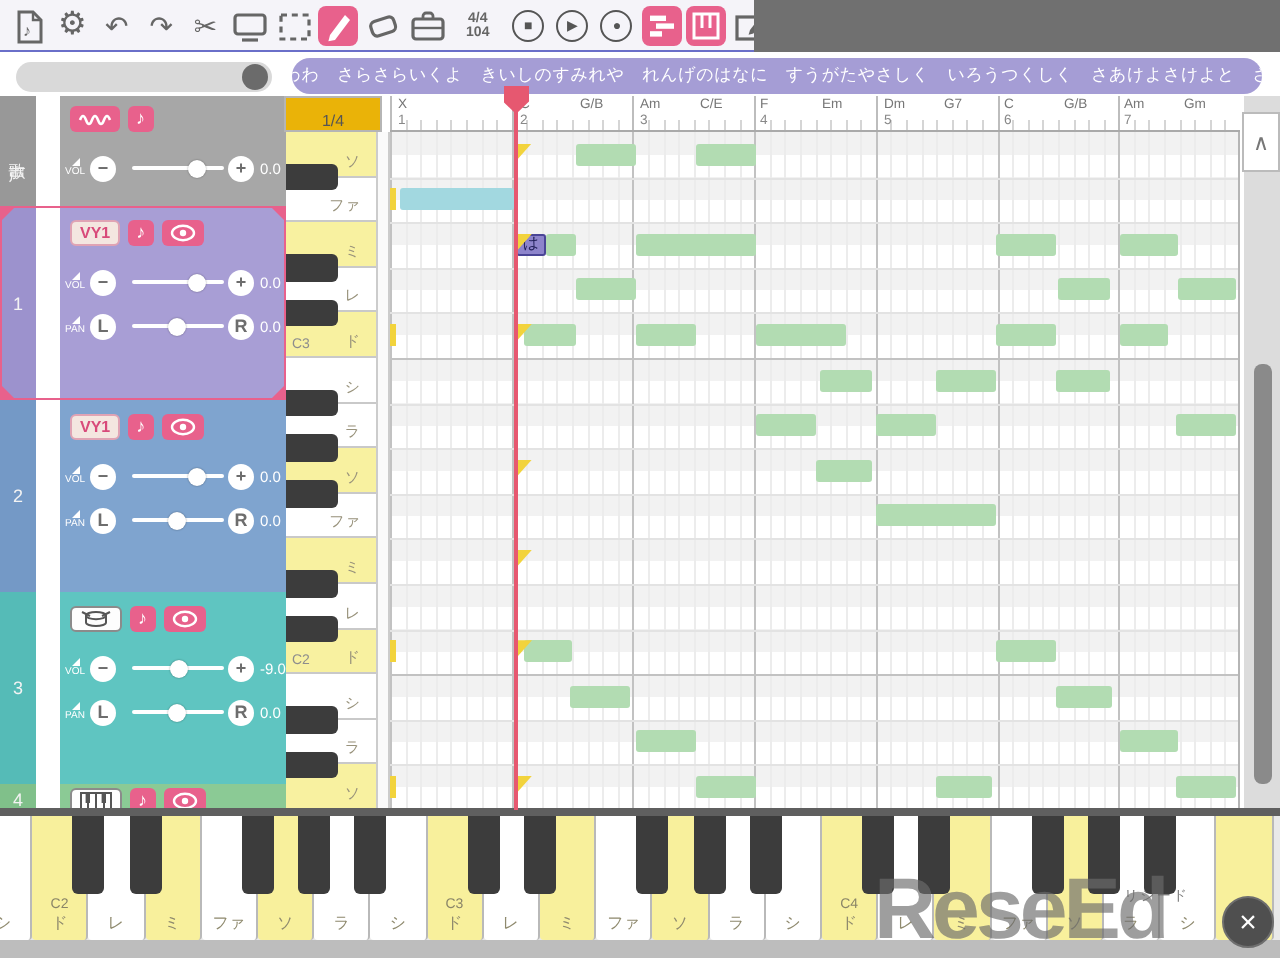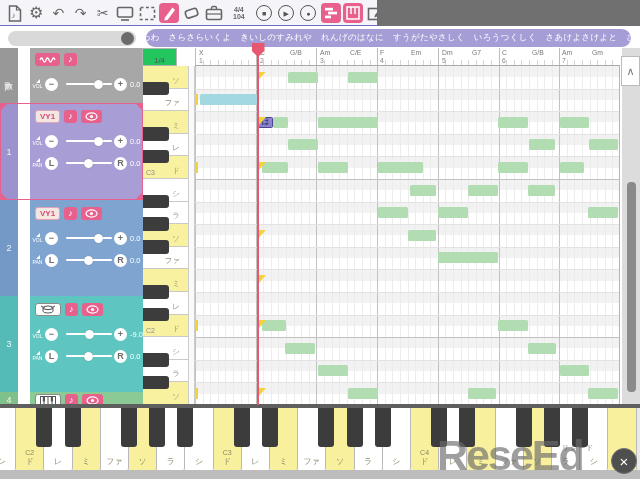--- a/index.html
+++ b/index.html
@@ -46,21 +46,21 @@
          display:flex;flex-direction:column;align-items:center;justify-content:center;gap:1px;}
   .s-tri{width:0;height:0;border-left:4px solid transparent;border-bottom:4px solid #fff;}
   .s-btn{position:absolute;top:.5px;width:13px;height:13px;background:#fff;border-radius:50%;
          color:#6d6d6d;font-size:9px;font-weight:bold;display:flex;align-items:center;justify-content:center;line-height:1;}
   .s-line{position:absolute;top:6.4px;height:1.6px;background:#fff;border-radius:1px;}
   .s-knob{position:absolute;top:2.5px;width:9px;height:9px;background:#fff;border-radius:50%;box-shadow:0 0 1px rgba(0,0,0,.4);}
   .s-val{position:absolute;top:3px;font-size:7.5px;color:#fff;}
   .sel-border{position:absolute;border:1.5px solid #e8618c;pointer-events:none;}
   .sel-corner{position:absolute;width:8px;height:8px;background:#e8618c;}
   
-  #zoom-box{position:absolute;left:142px;top:48px;width:35px;height:18px;background:#22c55e;
+  #zoom-box{position:absolute;left:142px;top:48px;width:49px;height:18px;background:#eab308;
             border:1px solid #b5b5b5;color:#555;font-size:8px;display:flex;align-items:flex-end;justify-content:center;}
   #ruler{position:absolute;left:195px;top:48px;width:425px;height:18px;background:#fff;border-bottom:1px solid #aaa;overflow:hidden;}
   .r-chord{position:absolute;top:1px;font-size:6.8px;color:#777;white-space:nowrap;}
   .r-num{position:absolute;top:9px;font-size:6.8px;color:#888;}
   .r-tick{position:absolute;bottom:0;width:1px;background:#d5d5d5;height:5px;}
   .r-mline{position:absolute;top:0;bottom:0;width:1px;background:#bdbdbd;}
   #grid{position:absolute;left:195px;top:66px;width:425px;height:339px;overflow:hidden;
         background:repeating-linear-gradient(to bottom,#f2f2f2 0 11.3px,#ffffff 11.3px 22.6px);
         border-right:1px solid #b5b5b5;}
   .g-vline{position:absolute;top:0;bottom:0;width:1px;background:#ececec;}

